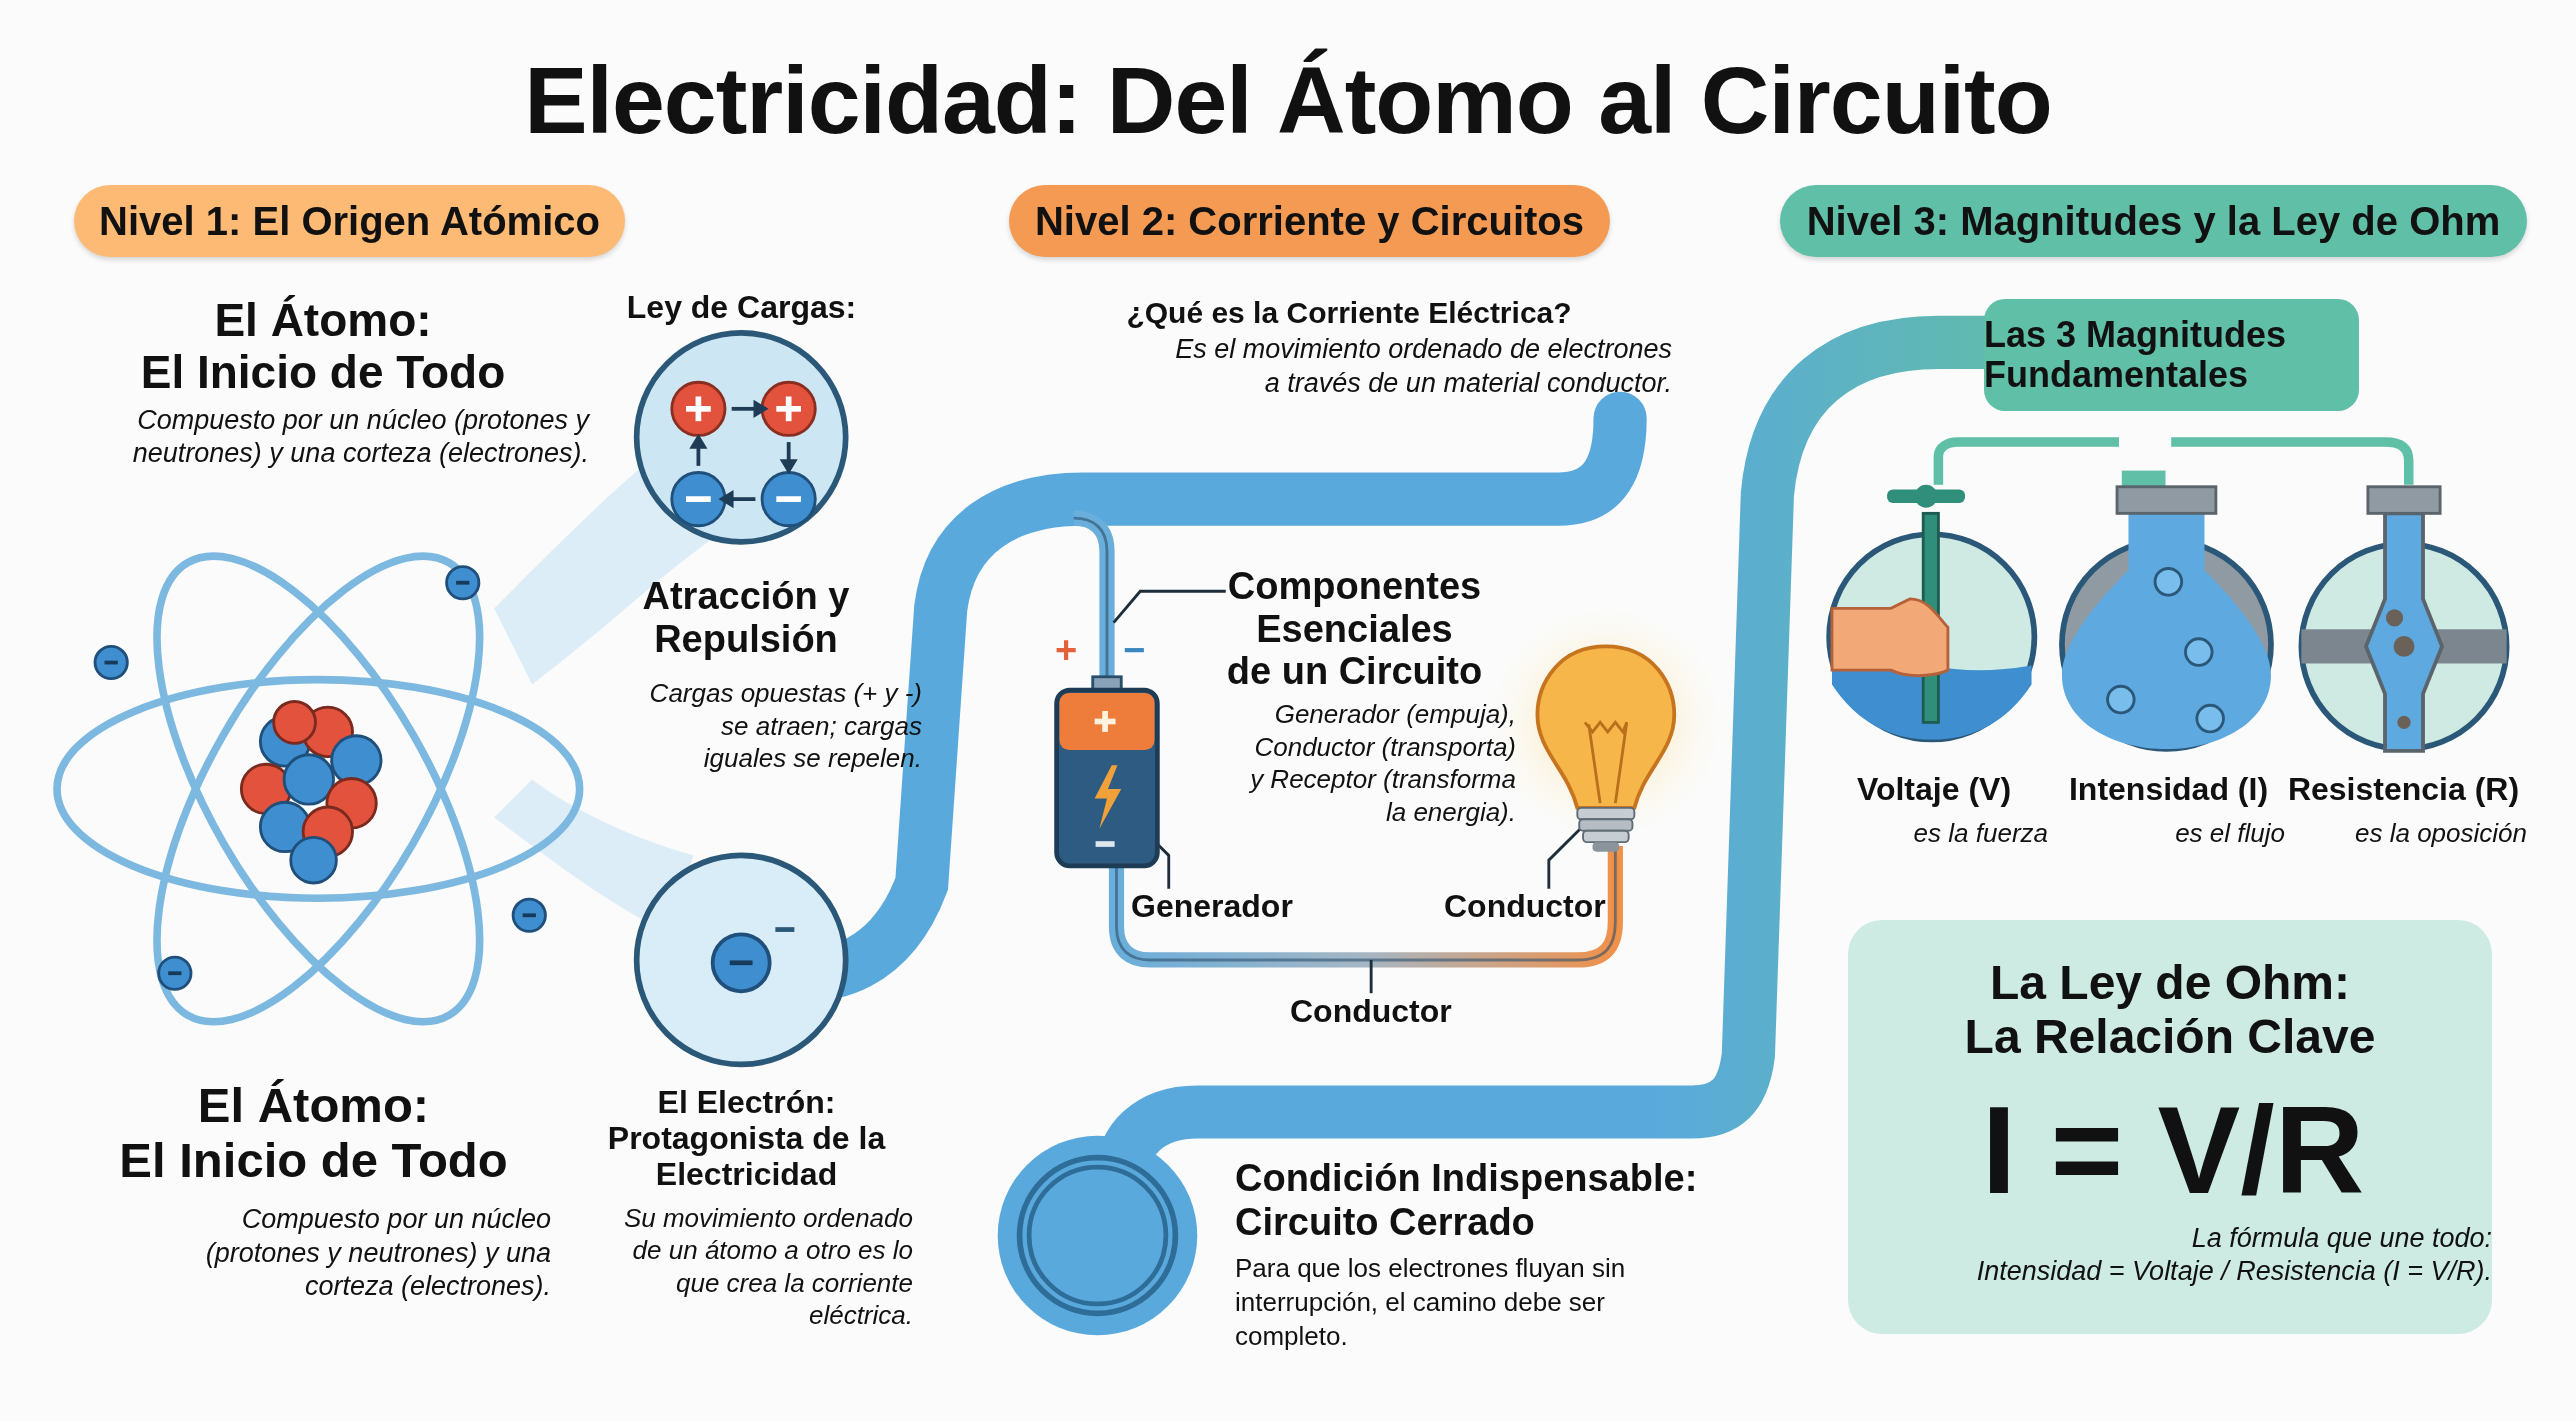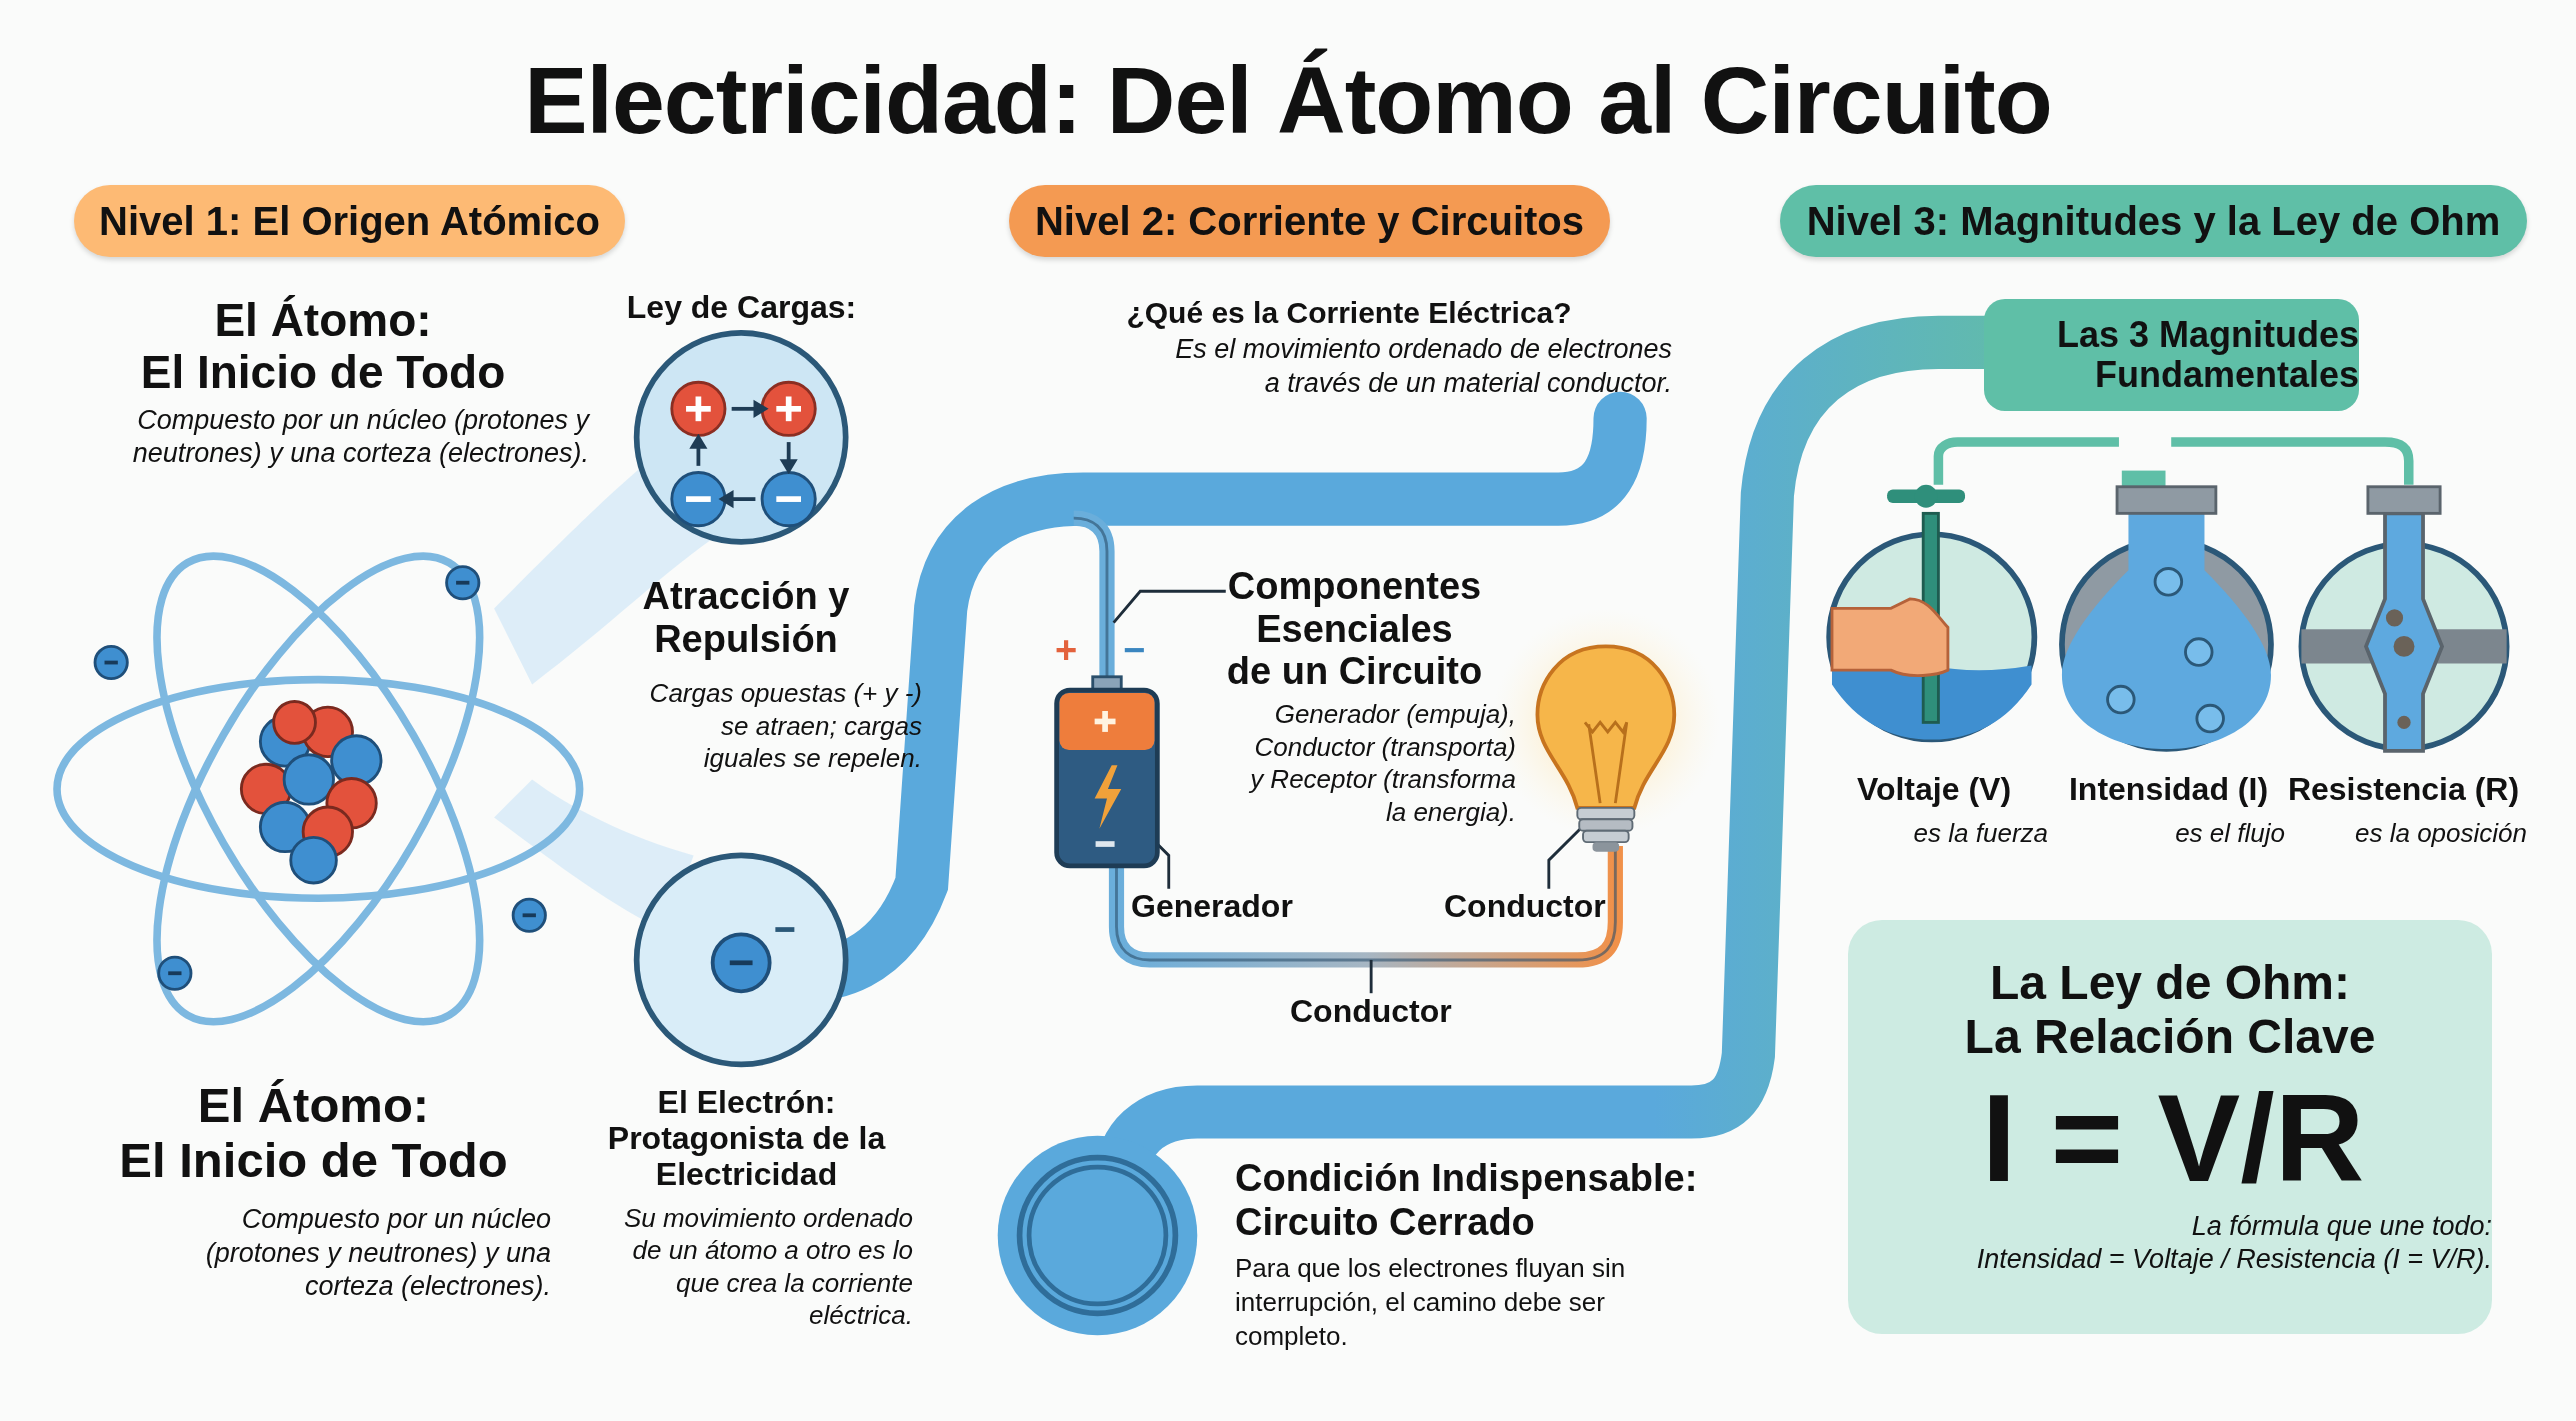--- a/index.html
+++ b/index.html
@@ -255,38 +255,38 @@
 <div class="abs" style="left:1290px;top:993px;font-size:32px;font-weight:700;">Conductor</div>
 
 <div class="abs" style="left:1235px;top:1157px;width:532px;">
   <div style="font-size:38px;font-weight:700;line-height:1.15;">Condición Indispensable:</div>
   <div style="font-size:38px;font-weight:700;line-height:1.15;">Circuito Cerrado</div>
   <div style="font-size:26px;line-height:1.3;margin-top:7.6px;">Para que los electrones fluyan sin</div>
   <div style="font-size:26px;line-height:1.3;">interrupción, el camino debe ser</div>
   <div style="font-size:26px;line-height:1.3;">completo.</div>
 </div>
 
-<div class="abs" style="left:1984px;top:299px;width:375px;height:112px;background:#5fbfa7;border-radius:21px;display:flex;flex-direction:column;align-items:flex-end;justify-content:center;">
+<div class="abs" style="left:1984px;top:299px;width:375px;height:112px;background:#5fbfa7;border-radius:21px;display:flex;flex-direction:column;align-items:flex-start;justify-content:center;">
   <div class="h-lg" style="font-size:36px;">Las 3 Magnitudes</div>
   <div class="h-lg" style="font-size:36px;">Fundamentales</div>
 </div>
 
 <div class="abs" style="left:1820px;top:772px;width:228px;">
   <div class="h-lg" style="font-size:32px;">Voltaje (V)</div>
   <div class="p" style="font-size:26px;margin-top:9.5px;">es la fuerza</div>
 </div>
 <div class="abs" style="left:2052px;top:772px;width:233px;">
   <div class="h-lg" style="font-size:32px;">Intensidad (I)</div>
   <div class="p" style="font-size:26px;margin-top:9.5px;">es el flujo</div>
 </div>
 <div class="abs" style="left:2280px;top:772px;width:247px;">
   <div class="h-lg" style="font-size:32px;">Resistencia (R)</div>
   <div class="p" style="font-size:26px;margin-top:9.5px;">es la oposición</div>
 </div>
 
 <div class="abs ohm-box">
   <div class="h-lg" style="font-size:48px;margin-top:36px;">La Ley de Ohm:</div>
   <div class="h-lg" style="font-size:48px;">La Relación Clave</div>
-  <div class="h-lg" style="font-size:124px;line-height:1.1;margin-top:6px;padding-left:6px;">I = V/R</div>
+  <div class="h-lg" style="font-size:124px;line-height:1.1;margin-top:18px;padding-left:6px;">I = V/R</div>
   <div class="p" style="font-size:27px;margin-top:3.8px;">La fórmula que une todo:</div>
   <div class="p" style="font-size:27px;">Intensidad = Voltaje / Resistencia (I = V/R).</div>
 </div>
 
 
 </body></html>

